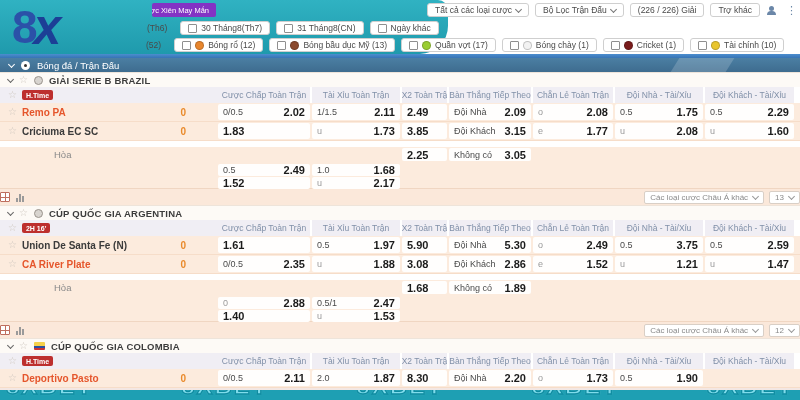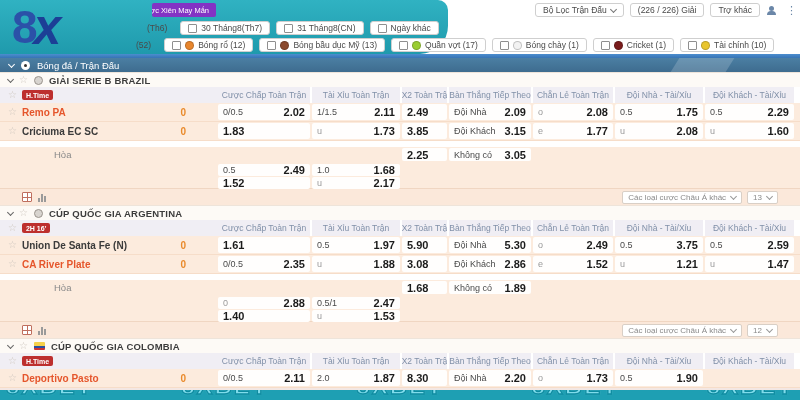--- a/index.html
+++ b/index.html
@@ -10,21 +10,21 @@
   
   .top { position:relative; height:54px; background:#fff; flex:0 0 auto; }
   .logo { position:absolute; left:0; top:0; width:448px; height:54px; z-index:1;
     background:linear-gradient(180deg,#30b2c2,#1f9aac);
     border-radius:0 10px 28px 0; display:flex; align-items:center; padding-left:12px; overflow:hidden;}
   .logo .l8,.logo .lbet { font-size:46px; font-weight:bold; color:#2b51a8; letter-spacing:-2px; }
   .logo .lx { font-size:50px; font-weight:bold; color:#1c3f96; font-style:italic; margin:0 -2px; }
   .trow { position:absolute; z-index:2; display:flex; align-items:center; gap:6px; }
   .toolbar { top:3px; left:152px; right:6px; }
   .daterow { top:21px; left:147px; }
-  .sportrow { top:38px; left:136px; }
+  .sportrow { top:38px; left:146px; }
   .chip { background:#fff; border:1px solid #cfcfcf; border-radius:3px; padding:1px 7px;
     font-size:8.5px; color:#4a4a4a; display:flex; align-items:center; gap:4px; white-space:nowrap; height:14px;}
   .chip.noborder { border:none; background:transparent; padding-left:0; }
   .lucky { background:#8333c4; color:#fff; border:none; width:64px; overflow:hidden;
     direction:rtl; font-size:7.5px; border-radius:2px; }
   .lucky span{ white-space:nowrap; }
   .spacer { margin-left:auto; }
   .chev { width:5px; height:5px; border-right:1.2px solid #777; border-bottom:1.2px solid #777;
     transform:rotate(45deg); display:inline-block; flex:0 0 auto; margin-top:-2px;}
   .chev.w { border-color:#fff; }
@@ -75,21 +75,21 @@
   .draw-label { font-size:9.5px; color:#8a8a8a; padding-left:46px; }
   .ocell { background:#fffefd; border-radius:2px; display:flex; align-items:center;
     justify-content:space-between; padding:0 5px; margin:1px 0; }
   .ocell.empty { background:transparent; }
   .ocell.x12 { justify-content:flex-start; }
   .olabel { font-size:9px; color:#4a4a4a; }
   .olabel.lt { color:#9a9a9a; }
   .oval { font-size:11px; font-weight:bold; color:#1b1b1b; }
 
   .sec-footer { height:17px; background:#fbe8da; border-top:1px solid #f0d6c2;
-    display:flex; align-items:center; gap:6px; padding:0 22px; }
+    display:flex; align-items:center; gap:6px; padding:0 0; }
   .gicon { width:10px; height:10px; border:1px solid #bf6e5e; background:
     linear-gradient(#bf6e5e,#bf6e5e) 50% 0/1px 100% no-repeat,
     linear-gradient(#bf6e5e,#bf6e5e) 0 50%/100% 1px no-repeat,#fff; border-radius:1px;}
   .cicon { width:11px; height:10px; display:flex; align-items:flex-end; gap:1px; }
   .cicon i { width:2px; background:#9a9a9a; display:block; }
   .ddchip { background:#fff; border:1px solid #d9cfc6; border-radius:2px; font-size:8px;
     color:#8a8a8a; padding:1px 5px; display:flex; gap:5px; align-items:center; height:13px; white-space:nowrap;}
   .ddchip .chev { border-color:#999; }
 
   
@@ -105,20 +105,24 @@
   <div class="logo">
     <span class="l8">8</span>
       <span class="lx">x</span>
   </div>
 
   <div class="trow toolbar">
     <div class="chip lucky">
       <span>Cược Xiên May Mắn</span>
     </div>
     <div class="spacer"></div>
+    <div class="chip">
+      <span>Tất cả các loại cược</span>
+        <span class="chev"></span>
+    </div>
     <div class="chip">
       <span>Bộ Lọc Trận Đấu</span>
         <span class="chev"></span>
     </div>
     <div class="chip">
       <span>(226 / 226) Giải</span>
     </div>
     <div class="chip">
       <span>Trợ khác</span>
     </div>

